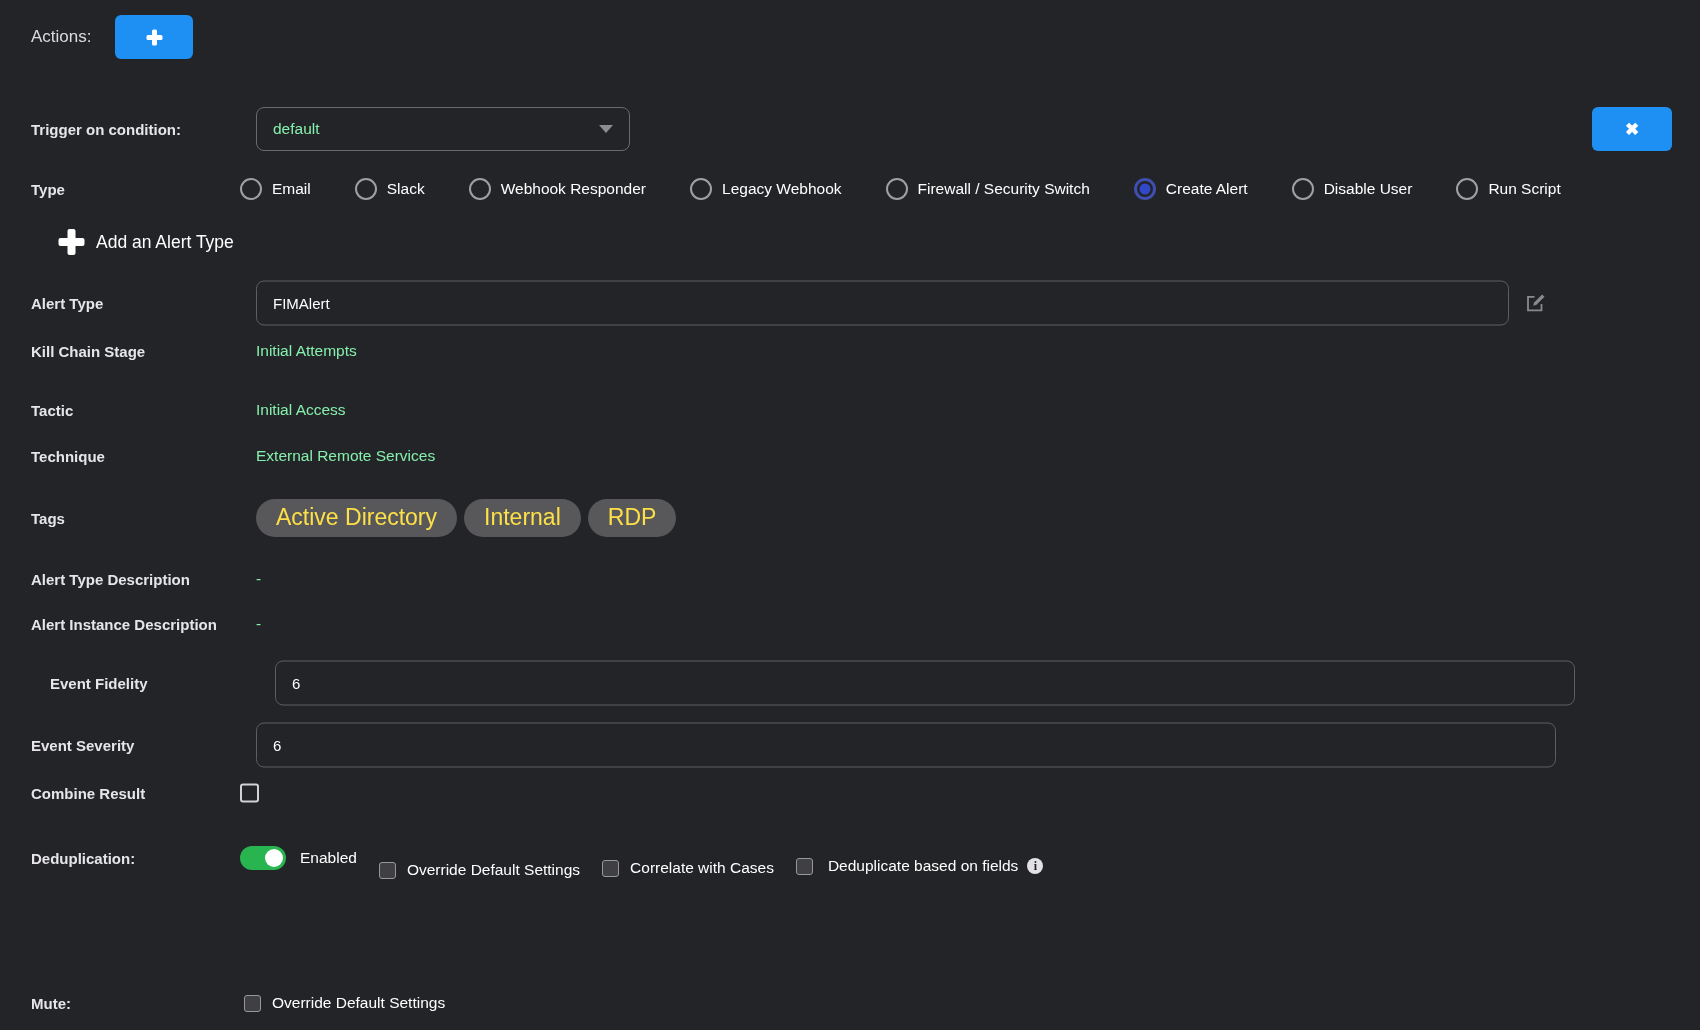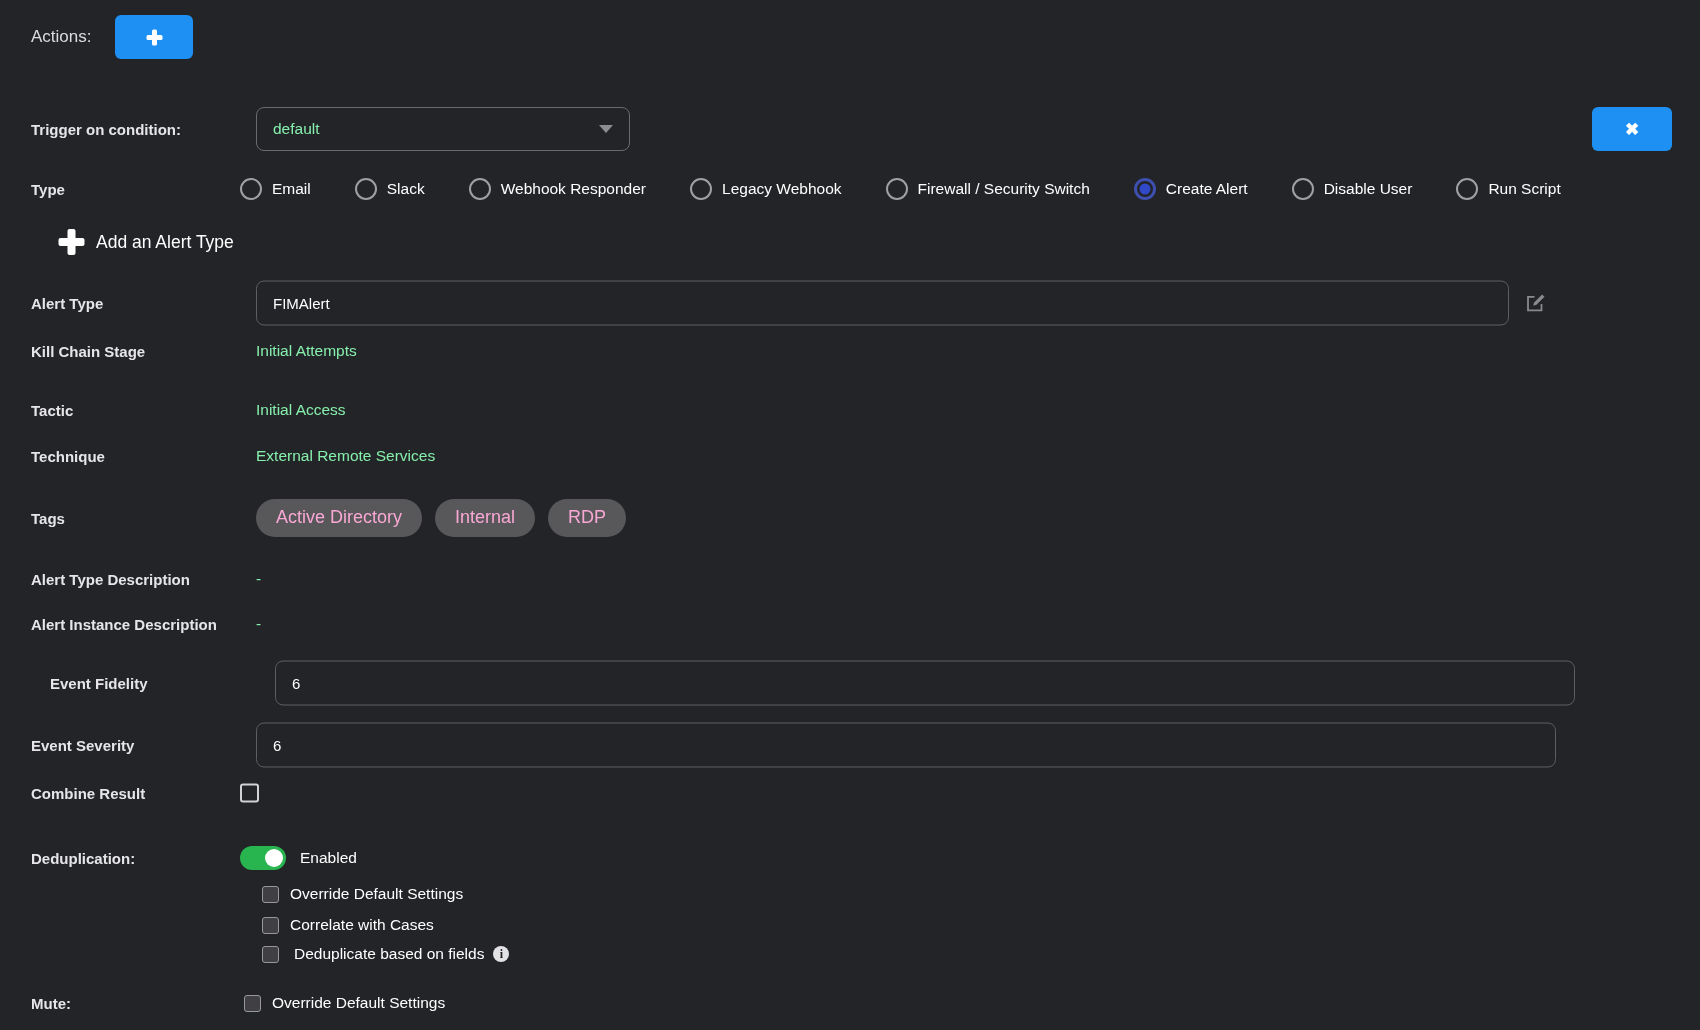--- a/index.html
+++ b/index.html
@@ -54,21 +54,21 @@
   .radio.selected{border:3px solid #3e4fb0;}
   .radio.selected::after{
     content:"";position:absolute;left:50%;top:50%;transform:translate(-50%,-50%);
     width:11px;height:11px;border-radius:50%;background:#3148c9;
   }
   .radio-label{font-size:15.5px;color:#fff;font-weight:500;}
 
   
   .chip{
     display:flex;align-items:center;height:38px;padding:0 20px;border-radius:19px;
-    background:#58585b;color:#f9a8d4;font-size:18px;margin-right:13px;white-space:nowrap;
+    background:#58585b;color:#fde047;font-size:23px;margin-right:7px;white-space:nowrap;
   }
 
   
   .cb{width:17px;height:17px;border:1px solid #98989b;border-radius:3px;background:#404044;
       box-sizing:border-box;flex:0 0 auto;cursor:pointer;}
   .cb.big{width:19px;height:19px;border:2px solid #d2d2d5;background:transparent;}
   .cb-label{margin-left:11px;font-size:15.5px;color:#fff;}
 
   
   .toggle{
@@ -79,21 +79,21 @@
     position:absolute;left:3px;top:3px;width:18px;height:18px;border-radius:50%;background:#fff;
   }
   .toggle.on .knob{left:auto;right:3px;}
 
   .info-icon{
     display:inline-flex;align-items:center;justify-content:center;
     width:16px;height:16px;border-radius:50%;background:#e2e2e4;color:#232428;
     font-family:"Liberation Serif",serif;font-weight:bold;font-size:12px;margin-left:9px;
   }
 
-  .dedup-col{display:flex;flex-direction:column;align-items:flex-start;}
+  .dedup-col{display:flex;flex-direction:row;align-items:flex-start;}
   .dedup-cbrow{display:flex;align-items:center;margin-left:22px;}
   .edit-icon{position:absolute;left:1525px;top:50%;transform:translateY(-50%);cursor:pointer;line-height:0;}
 </style>
 </head>
 <body>
 
 <div class="page">
 
   <div class="row" style="top:15px;height:44px;">
     <span class="lbl plain">Actions:</span>

